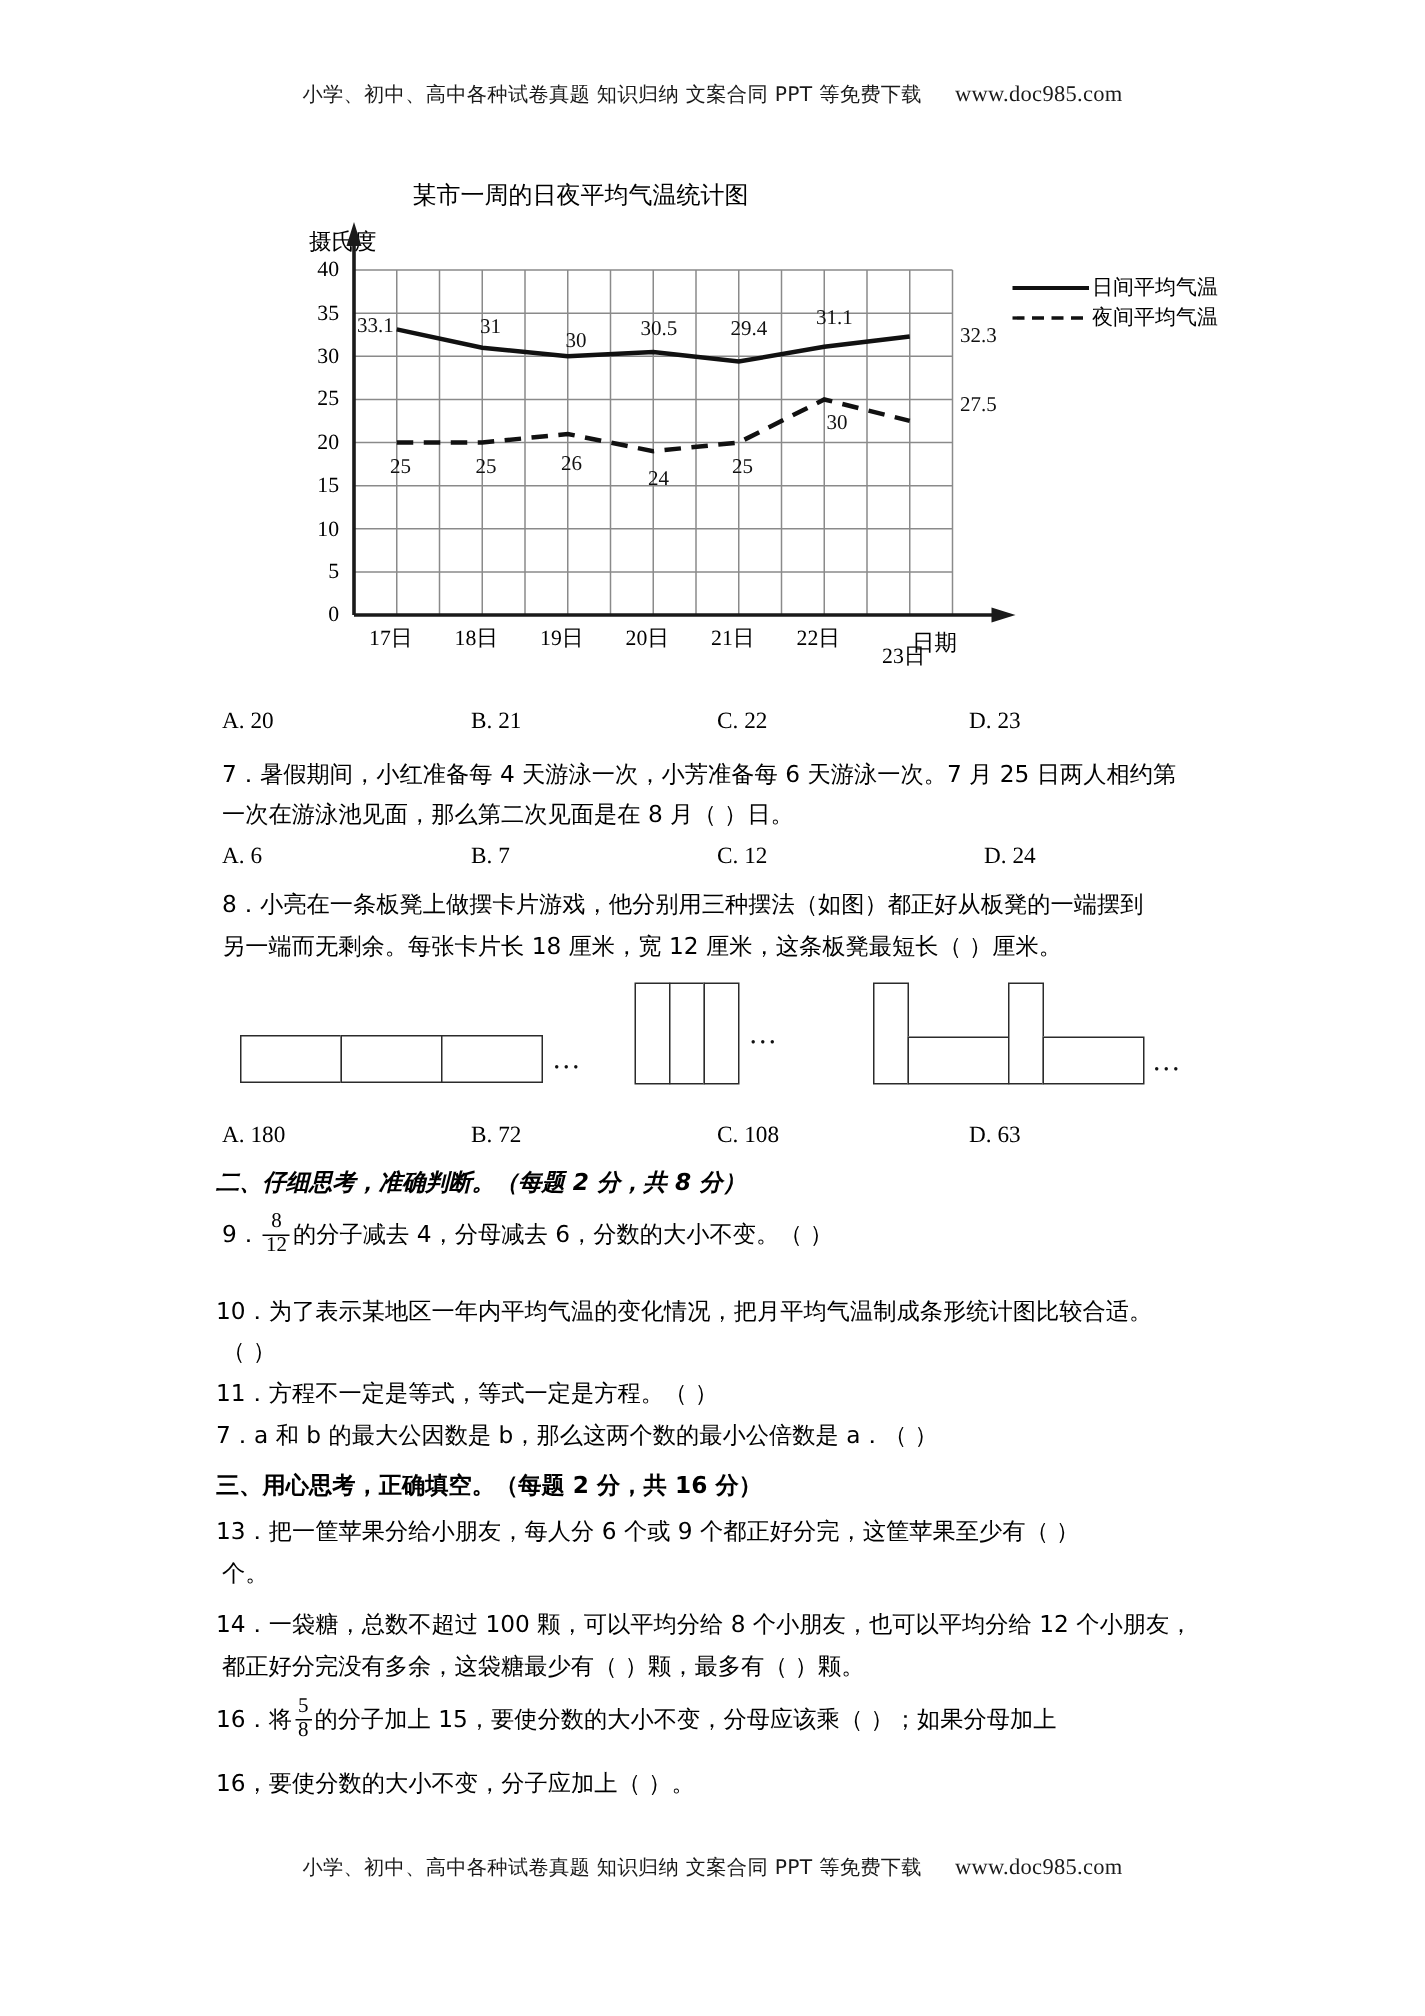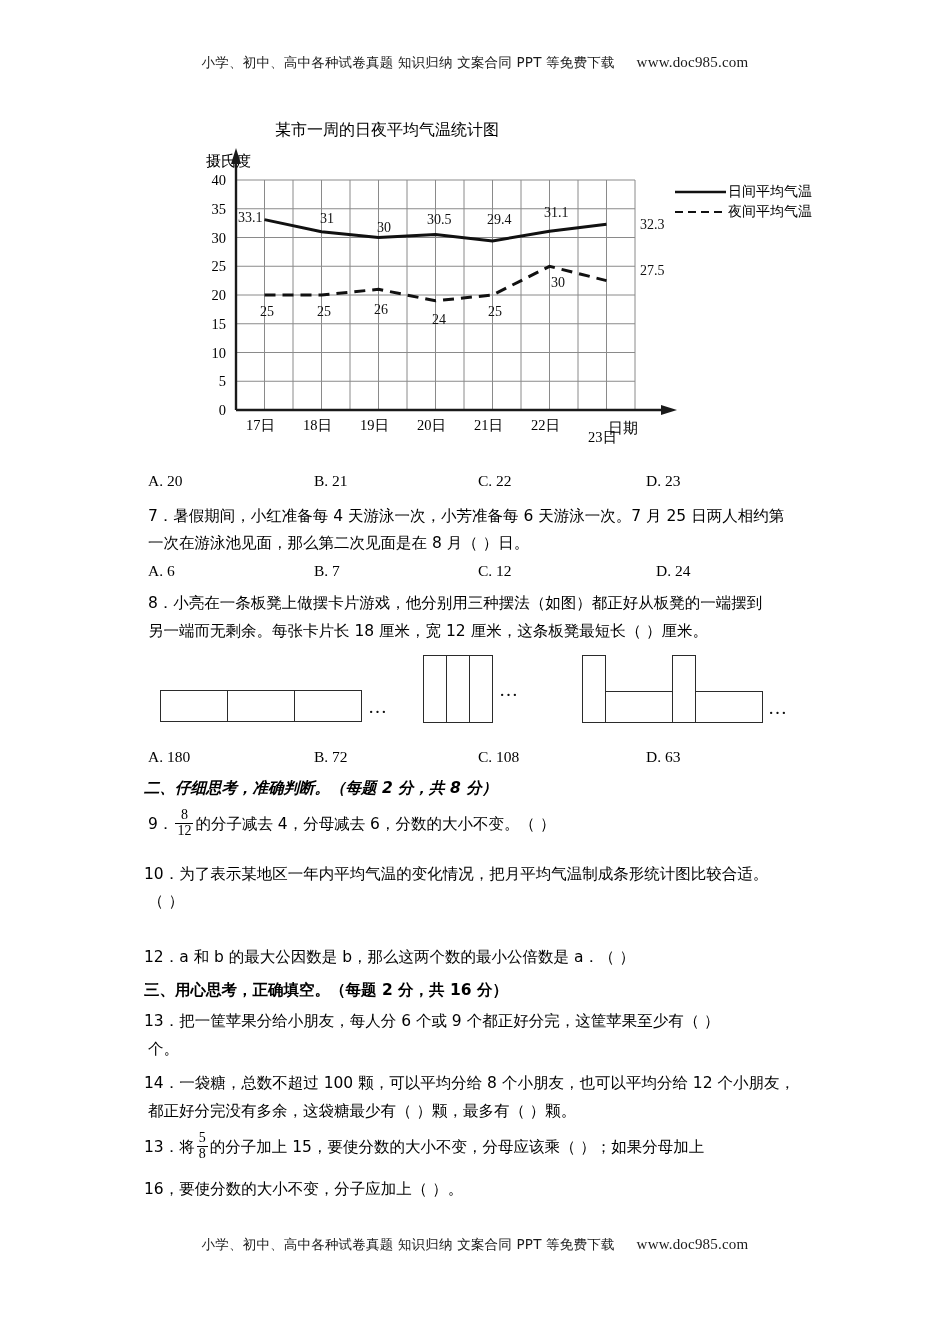--- a/index.html
+++ b/index.html
@@ -300,32 +300,33 @@
   </div>
 
   <div class="line bold-head" style="left:144px; top:777px;font-style:italic;">二、仔细思考，准确判断。（每题 2 分，共 8 分）</div>
 
   <div class="line cn" style="left:148px; top:810px;">
     <span>9．</span><span class="frac"><span class="num">8</span><span class="den">12</span></span><span>的分子减去 4，分母减去 6，分数的大小不变。（          ）</span>
   </div>
 
   <div class="line cn" style="left:144px; top:863px;">10．为了表示某地区一年内平均气温的变化情况，把月平均气温制成条形统计图比较合适。</div>
   <div class="line cn" style="left:148px; top:890px;">（          ）</div>
-  <div class="line cn" style="left:144px; top:946px;">12．a 和 b 的最大公因数是 b，那么这两个数的最小公倍数是 a．（          ）</div>
+  <div class="line cn" style="left:144px; top:918px;">11．方程不一定是等式，等式一定是方程。（          ）</div>
+  <div class="line cn" style="left:144px; top:946px;">7．a 和 b 的最大公因数是 b，那么这两个数的最小公倍数是 a．（          ）</div>
 
   <div class="line bold-head" style="left:144px; top:979px;">三、用心思考，正确填空。（每题 2 分，共 16 分）</div>
 
   <div class="line cn" style="left:144px; top:1010px;">13．把一筐苹果分给小朋友，每人分 6 个或 9 个都正好分完，这筐苹果至少有（          ）</div>
   <div class="line cn" style="left:148px; top:1038px;">个。</div>
 
   <div class="line cn" style="left:144px; top:1072px;">14．一袋糖，总数不超过 100 颗，可以平均分给 8 个小朋友，也可以平均分给 12 个小朋友，</div>
   <div class="line cn" style="left:148px; top:1100px;">都正好分完没有多余，这袋糖最少有（          ）颗，最多有（          ）颗。</div>
 
   <div class="line cn" style="left:144px; top:1133px;">
-    <span>13．将</span><span class="frac"><span class="num">5</span><span class="den">8</span></span><span>的分子加上 15，要使分数的大小不变，分母应该乘（          ）；如果分母加上</span>
+    <span>16．将</span><span class="frac"><span class="num">5</span><span class="den">8</span></span><span>的分子加上 15，要使分数的大小不变，分母应该乘（          ）；如果分母加上</span>
   </div>
 
   <div class="line cn" style="left:144px; top:1178px;">16，要使分数的大小不变，分子应加上（          ）。</div>
 
   <div class="banner banner-bottom">
     <span class="cn">小学、初中、高中各种试卷真题 知识归纳 文案合同 PPT 等免费下载</span><span class="url">www.doc985.com</span>
   </div>
 
 </div>
 

